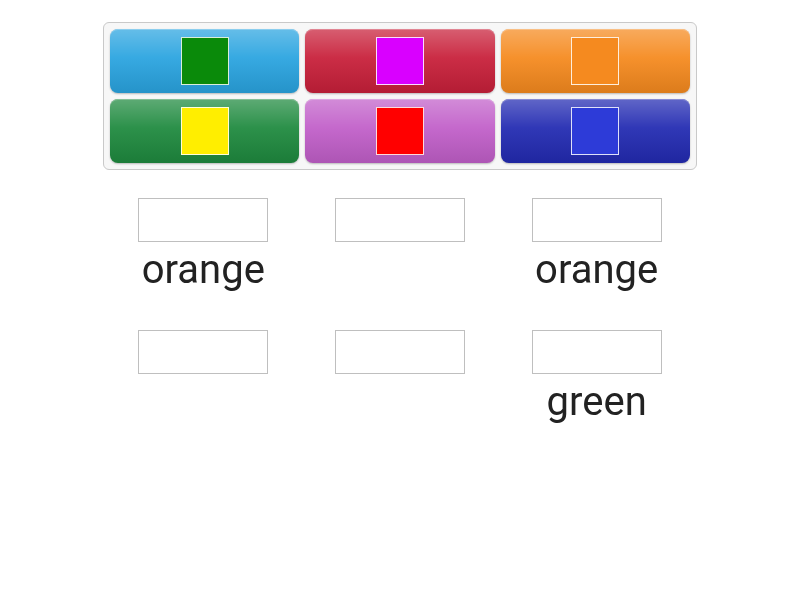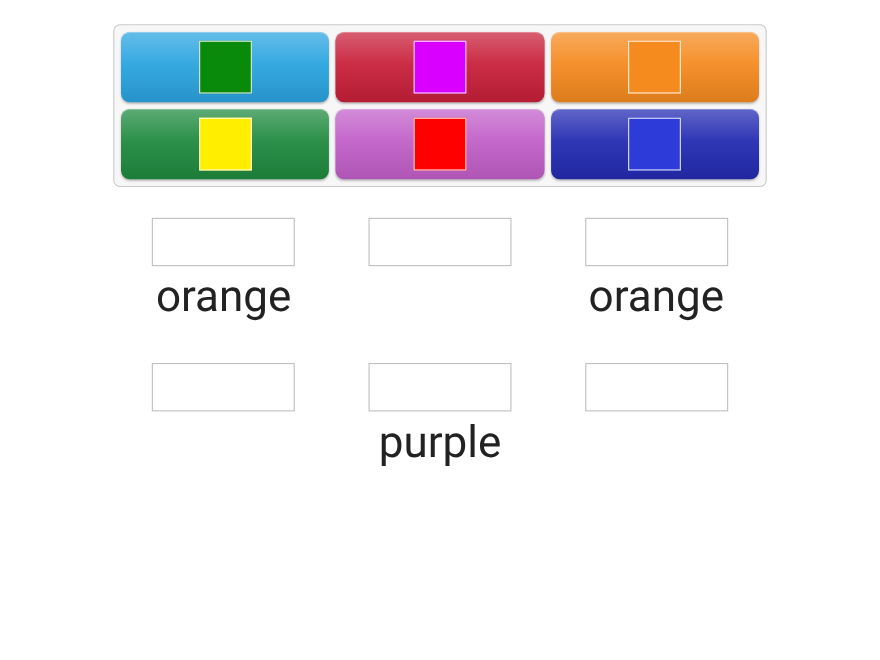--- a/index.html
+++ b/index.html
@@ -115,18 +115,18 @@
     </div>
     <div class="target">
       <div class="dropzone"></div>
       <div class="target-label">orange</div>
     </div>
     <div class="target">
       <div class="dropzone"></div>
     </div>
     <div class="target">
       <div class="dropzone"></div>
-      <div class="target-label">purple</div>
     </div>
     <div class="target">
       <div class="dropzone"></div>
+      <div class="target-label">green</div>
     </div>
   </div>
 
 </body></html>

